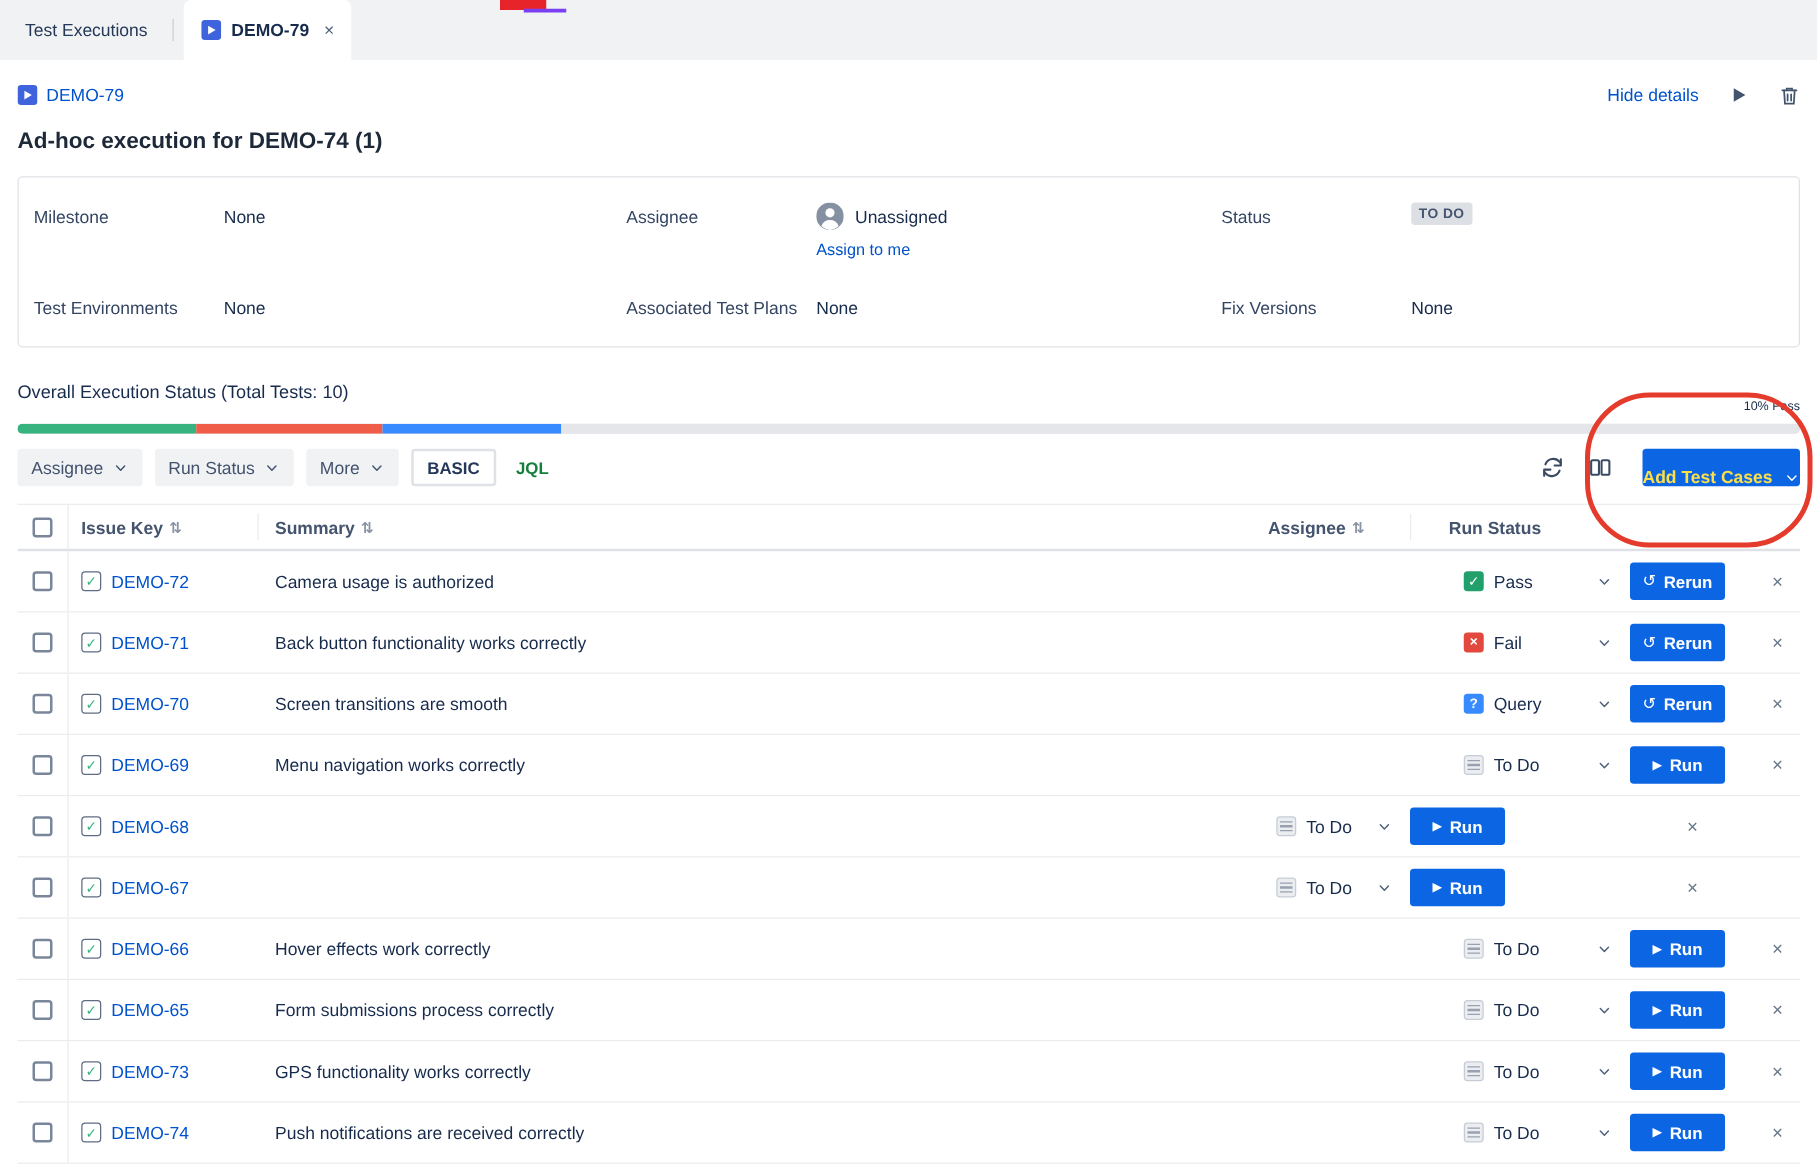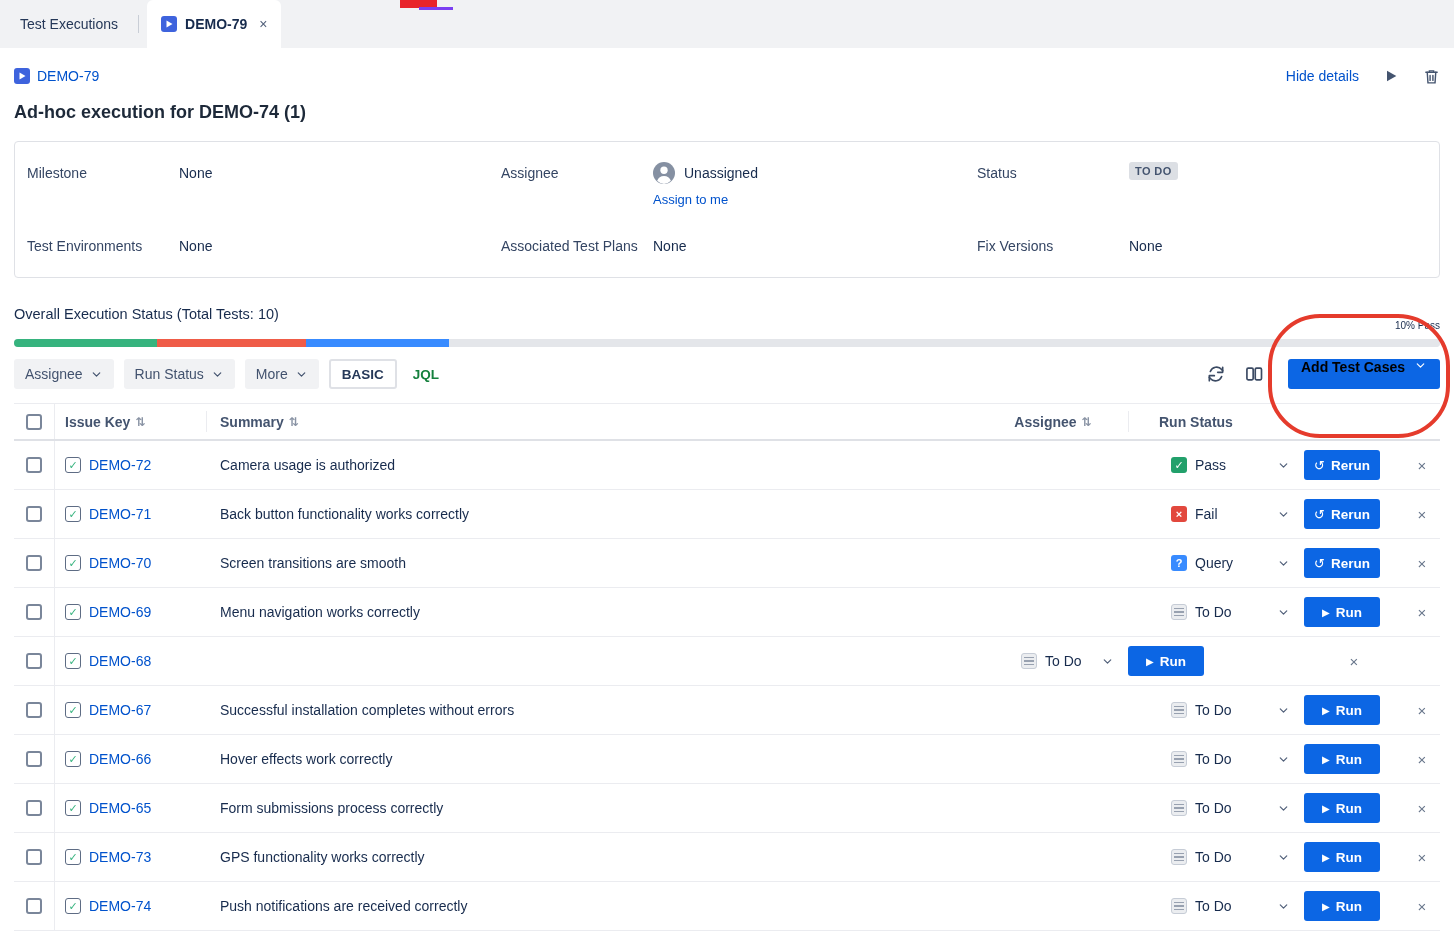--- a/index.html
+++ b/index.html
@@ -49,21 +49,21 @@
   
   .toolbar{margin-top:12px; display:flex; align-items:center; gap:10px;}
   .search-box{width:196px; height:30px; border:2px solid var(--border); border-radius:3px; display:flex; align-items:center; gap:6px; padding:0 8px; background:#fff;}
   .search-box input{border:none; outline:none; flex:1; font-size:13px; color:#344563; font-family:inherit; background:transparent;}
   .search-box input::placeholder{color:#8993A4;}
   .btn-subtle{height:30px; padding:0 11px; border:none; border-radius:3px; background:#F1F2F4; color:#42526E; font-size:14px; font-weight:500; display:inline-flex; align-items:center; gap:7px; cursor:pointer; font-family:inherit;}
   .btn-basic{height:30px; padding:0 11px; border:2px solid var(--border); border-radius:3px; background:#fff; color:#253858; font-size:13.5px; font-weight:600; cursor:pointer; font-family:inherit;}
   .btn-jql{border:none; background:none; color:#15803d; font-size:13.5px; font-weight:600; padding:0 6px; cursor:pointer; font-family:inherit;}
   .toolbar-spacer{flex:1;}
   .toolbar .icon-btn{margin-right:8px;}
-  .add-btn{height:30px; padding:0 13px; border:none; border-radius:3px; background:var(--primary); color:#000000; font-size:14px; font-weight:600; display:inline-flex; align-items:flex-start; gap:9px; cursor:pointer; font-family:inherit; margin-left:6px;}
+  .add-btn{height:30px; padding:0 0; border:none; border-radius:3px; background:var(--primary); color:#fde047; font-size:14px; font-weight:600; display:inline-flex; align-items:flex-end; gap:9px; cursor:pointer; font-family:inherit; margin-left:6px;}
 
   
   .table{margin-top:14px;}
   .thead,.trow{display:grid; grid-template-columns:41px 152px 1fr 150px 176px 100px 36px; align-items:center;}
   .thead{height:38px; border-top:1px solid var(--line); border-bottom:2px solid var(--border); font-weight:700; color:#44546F;}
   .trow{height:49px; border-bottom:1px solid var(--line);}
   .cell{display:flex; align-items:center; min-width:0;}
   .c-sel{justify-content:center; border-right:1px solid var(--line); height:100%;}
   .checkbox{width:16px; height:16px; border:2px solid #7A869A; border-radius:3px; background:#fff; cursor:pointer;}
   .c-key{padding-left:10px; gap:8px;}
@@ -440,21 +440,20 @@
             </div>
           </div>
           <div class="trow">
             <div class="cell c-sel">
               <span class="checkbox"></span>
             </div>
             <div class="cell c-key">
               <span class="ticon">✓</span>
               <a class="link">DEMO-67</a>
             </div>
-            <div class="cell c-sum">Successful installation completes without errors</div>
             <div class="cell c-asg"></div>
             <div class="cell c-status">
               <span class="sicon todo" style="background:#EBEDF0">
                 <i></i>
                 <i></i>
                 <i></i>
               </span>
               <span class="slabel">To Do</span>
               <span class="chev">
                 <svg width="13" height="13" viewBox="0 0 24 24">

